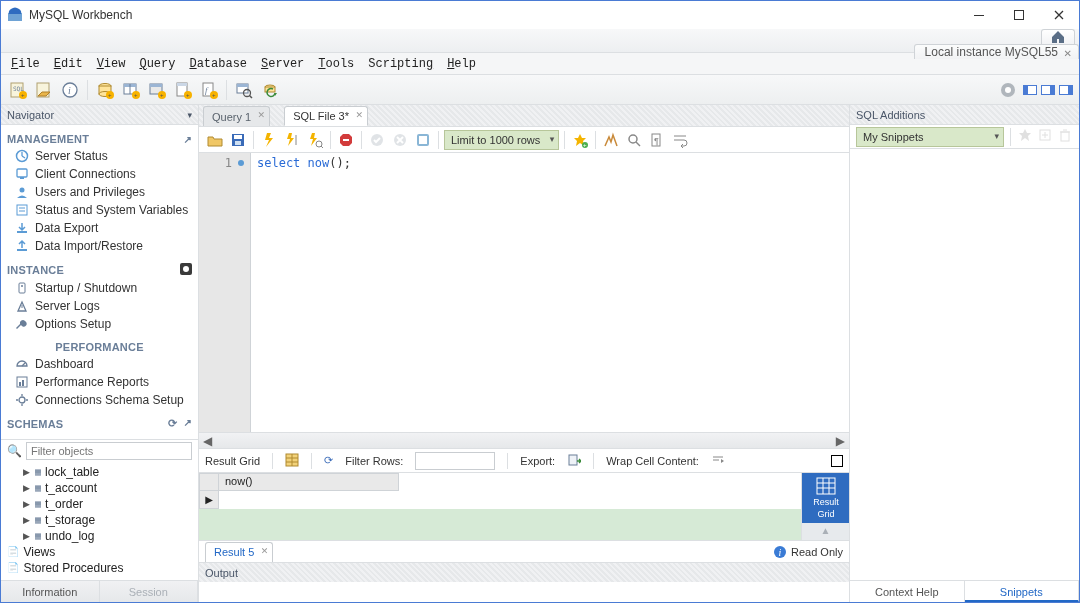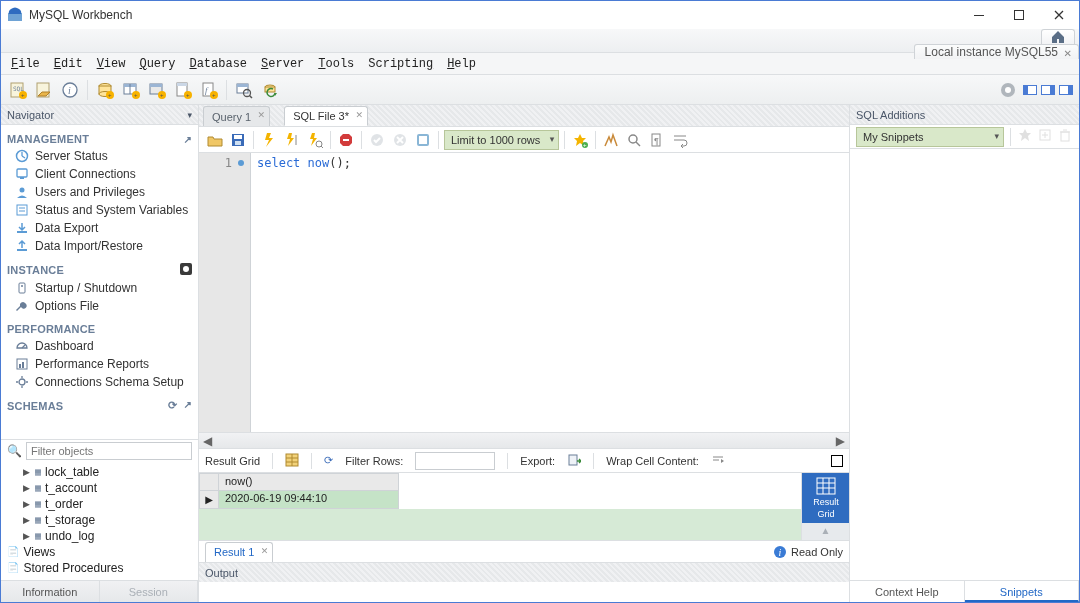--- a/index.html
+++ b/index.html
@@ -570,27 +570,36 @@
               <svg width="14" height="14">
                 <rect x="4" y="2" width="6" height="10" rx="1" fill="none" stroke="#6a7e98"></rect>
                 <circle cx="7" cy="5" r="1" fill="#6a7e98"></circle>
               </svg>
             </span>
             <span>Startup / Shutdown</span>
           </div>
         <div class="nav-item">
             <span class="ico">
               <svg width="14" height="14">
+                <path d="M3 12 L7 3 L11 12 Z" fill="none" stroke="#6a7e98" stroke-width="1.3"></path>
+                <line x1="7" y1="6" x2="7" y2="9" stroke="#6a7e98"></line>
+              </svg>
+            </span>
+            <span>Server Logs</span>
+          </div>
+        <div class="nav-item">
+            <span class="ico">
+              <svg width="14" height="14">
                 <path d="M10 4 A3 3 0 1 1 6 8 L2 12 L1 11 L5 7 A3 3 0 0 1 10 4 Z" fill="#6a7e98"></path>
               </svg>
             </span>
-            <span>Options File</span>
-          </div>
-
-        <div class="nav-heading" style="margin-top:8px;">
+            <span>Options Setup</span>
+          </div>
+
+        <div class="nav-heading" style="margin-top:8px;justify-content:center;">
           <span>PERFORMANCE</span>
         </div>
         <div class="nav-item">
             <span class="ico">
               <svg width="14" height="14">
                 <path d="M2 9 A5 5 0 0 1 12 9 Z" fill="none" stroke="#6a7e98" stroke-width="1.3"></path>
                 <line x1="7" y1="9" x2="10" y2="6" stroke="#6a7e98" stroke-width="1.3"></line>
               </svg>
             </span>
             <span>Dashboard</span>
@@ -833,21 +842,20 @@
         </div>
 
         <div class="result-wrap">
           <div class="result-grid">
             <div class="rg-head">
               <div class="corner"></div>
               <div class="col">now()</div>
             </div>
             <div class="rg-row r1">
               <div class="corner">▶</div>
-              <div class="cell">2020-06-19 09:44:10</div>
             </div>
             <div class="rg-rest"></div>
           </div>
           <div class="result-right">
             <div class="result-action">
               <svg width="20" height="18">
                   <rect x="1" y="1" width="18" height="16" fill="none" stroke="#fff"></rect>
                   <line x1="1" y1="6" x2="19" y2="6" stroke="#fff"></line>
                   <line x1="1" y1="11" x2="19" y2="11" stroke="#fff"></line>
                   <line x1="7" y1="1" x2="7" y2="17" stroke="#fff"></line>
@@ -859,21 +867,21 @@
             <div class="result-nav">
               <div class="nbtn">▲</div>
               <div class="nbtn">▼</div>
             </div>
           </div>
         </div>
 
         <div class="bottabs">
           <div class="left">
             <div class="rtab">
-              <span>Result 1</span>
+              <span>Result 5</span>
               <span class="x">✕</span>
             </div>
           </div>
           <div class="ro">
             <svg width="14" height="14">
                 <circle cx="7" cy="7" r="6" fill="#3a7bd5"></circle>
                 <text x="5.5" y="11" font-size="10" fill="#fff" font-family="serif" font-style="italic">i</text>
               </svg>
             <span>Read Only</span>
           </div>

